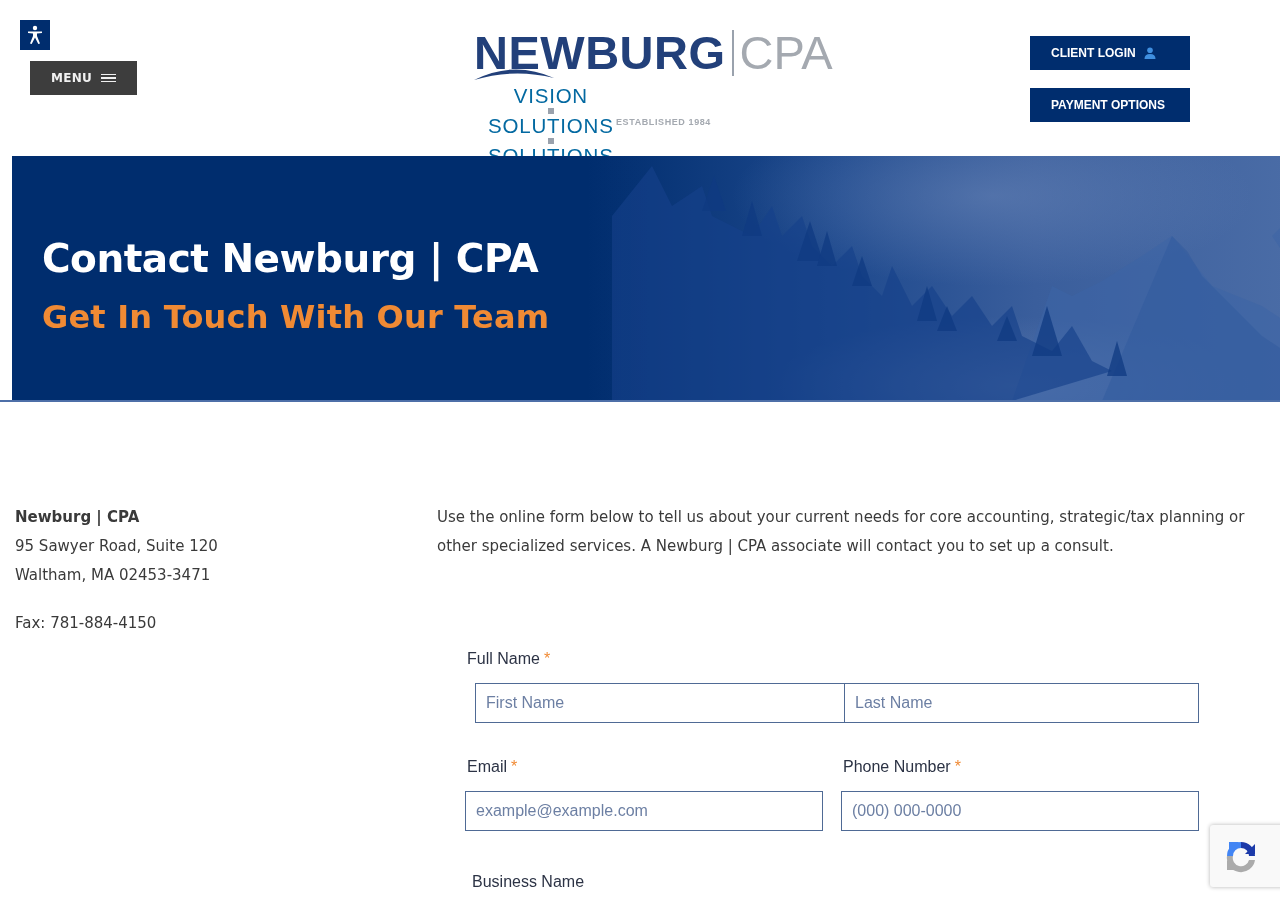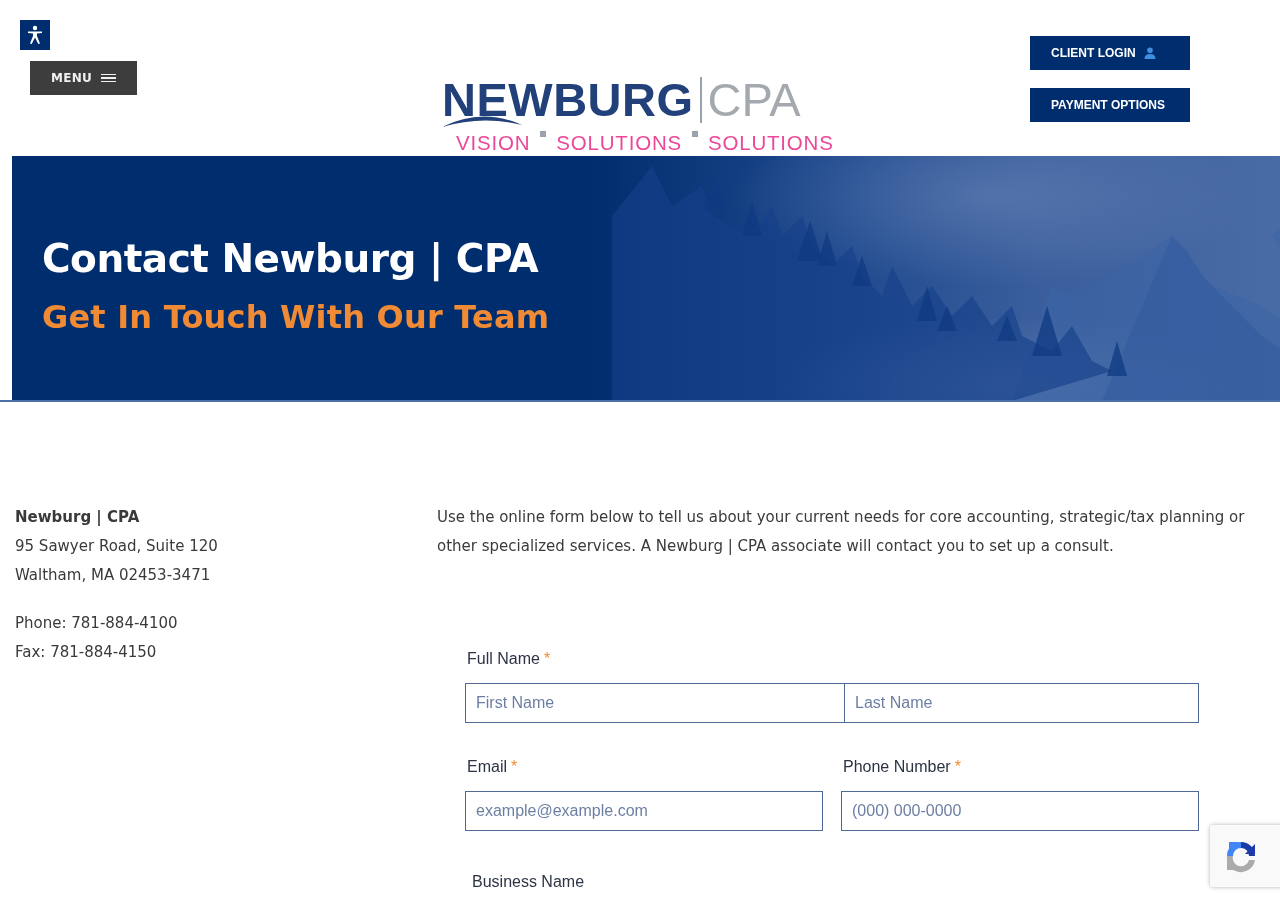--- a/index.html
+++ b/index.html
@@ -6,27 +6,27 @@
   html, body { width: 1280px; height: 900px; overflow: hidden; background: #ffffff; }
   body { font-family: "DejaVu Sans", sans-serif; position: relative; color: #3a3a3a; }
 
   
   .header { position: absolute; left: 0; top: 0; width: 1280px; height: 156px; background: #fff; }
   .a11y-btn { position: absolute; left: 20px; top: 20px; width: 30px; height: 30px; background: #002d6e; display: flex; align-items: center; justify-content: center; cursor: pointer; }
   .menu-btn { position: absolute; left: 30px; top: 61px; width: 107px; height: 34px; background: #3d3d3d; color: #f0f0f0; display: flex; align-items: center; justify-content: center; gap: 9px; font-size: 12px; font-weight: bold; letter-spacing: 0.3px; cursor: pointer; }
   .menu-btn .bars { display: flex; flex-direction: column; gap: 2px; }
   .menu-btn .bars span { display: block; width: 15px; height: 1.5px; background: #f0f0f0; }
 
-  .logo { position: absolute; left: 442px; top: 28px; width: 372px; height: 102px; margin-top: 47px; }
+  .logo { position: absolute; left: 474px; top: 28px; width: 372px; height: 102px; }
   .logo-main { position: absolute; left: 0; top: 0; height: 50px; display: flex; align-items: flex-end; }
   .logo-newburg { font-family: "Liberation Sans", sans-serif; font-weight: bold; font-size: 47px; color: #22407a; letter-spacing: 0.5px; line-height: 50px; }
   .logo-sep { width: 2px; height: 46px; background: #9aa2ad; margin: 0 6px 2px 6px; }
   .logo-cpa { font-family: "Liberation Sans", sans-serif; font-size: 47px; color: #a4a9b0; line-height: 50px; font-weight: normal; }
   .logo-swoosh { position: absolute; left: 0; top: 36px; width: 80px; height: 16px; }
-  .logo-tagline { position: absolute; left: 14px; top: 56px; font-family: "Liberation Sans", sans-serif; font-size: 20.5px; color: #ec4899; letter-spacing: 0.8px; white-space: nowrap; display: flex; align-items: flex-start; }
+  .logo-tagline { position: absolute; left: 14px; top: 56px; font-family: "Liberation Sans", sans-serif; font-size: 20.5px; color: #0369a1; letter-spacing: 0.8px; white-space: nowrap; display: flex; align-items: center; flex-direction: column; }
   .logo-tagline .dot { display: inline-block; width: 6px; height: 6px; background: #9aa2ad; margin: 0 10px; }
   .logo-est { position: absolute; left: 142px; top: 89px; font-family: "Liberation Sans", sans-serif; font-weight: bold; font-size: 9px; color: #a4a9b0; letter-spacing: 0.6px; }
 
   .hdr-btn { position: absolute; left: 1030px; width: 160px; height: 34px; background: #002d6e; color: #fff; font-family: "Liberation Sans", sans-serif; font-weight: bold; font-size: 12px; display: flex; align-items: center; padding-left: 21px; cursor: pointer; }
   .hdr-btn.login { top: 36px; }
   .hdr-btn.pay { top: 88px; }
   .user-icon { margin-left: 8px; width: 12px; height: 12px; position: relative; display: inline-block; }
 
   
   .banner { position: absolute; left: 12px; top: 156px; width: 1279px; height: 245px; overflow: hidden;
@@ -142,31 +142,30 @@
   <h1 class="banner-title">Contact Newburg | CPA</h1>
   <h2 class="banner-sub">Get In Touch With Our Team</h2>
 </section>
 <div class="banner-bottom"></div>
 
 <div class="contact">
   <div class="name">Newburg | CPA</div>
   <div>95 Sawyer Road, Suite 120</div>
   <div>Waltham, MA 02453-3471</div>
   <div class="gap"></div>
-  <div>Phone: 781-884-4100</div>
   <div>Fax: 781-884-4150</div>
 </div>
 
 <p class="intro">Use the online form below to tell us about your current needs for core accounting, strategic/tax planning or other specialized services. A Newburg | CPA associate will contact you to set up a consult.</p>
 
 <form>
   <label class="form-label" style="left:467px; top:650px;">
     <span>Full Name</span><span class="req">*</span>
   </label>
-  <input class="form-input" type="text" style="left: 465px; top: 683px; width: 401px;" placeholder="First Name">
+  <input class="form-input" type="text" style="left: 475px; top: 683px; width: 401px;" placeholder="First Name">
   <input class="form-input" type="text" style="left: 844px; top: 683px; width: 355px;" placeholder="Last Name">
 
   <label class="form-label" style="left:467px; top:758px;">
     <span>Email</span><span class="req">*</span>
   </label>
   <input class="form-input" type="email" style="left: 465px; top: 791px; width: 358px;" placeholder="example@example.com">
 
   <label class="form-label" style="left:843px; top:758px;">
     <span>Phone Number</span><span class="req">*</span>
   </label>

